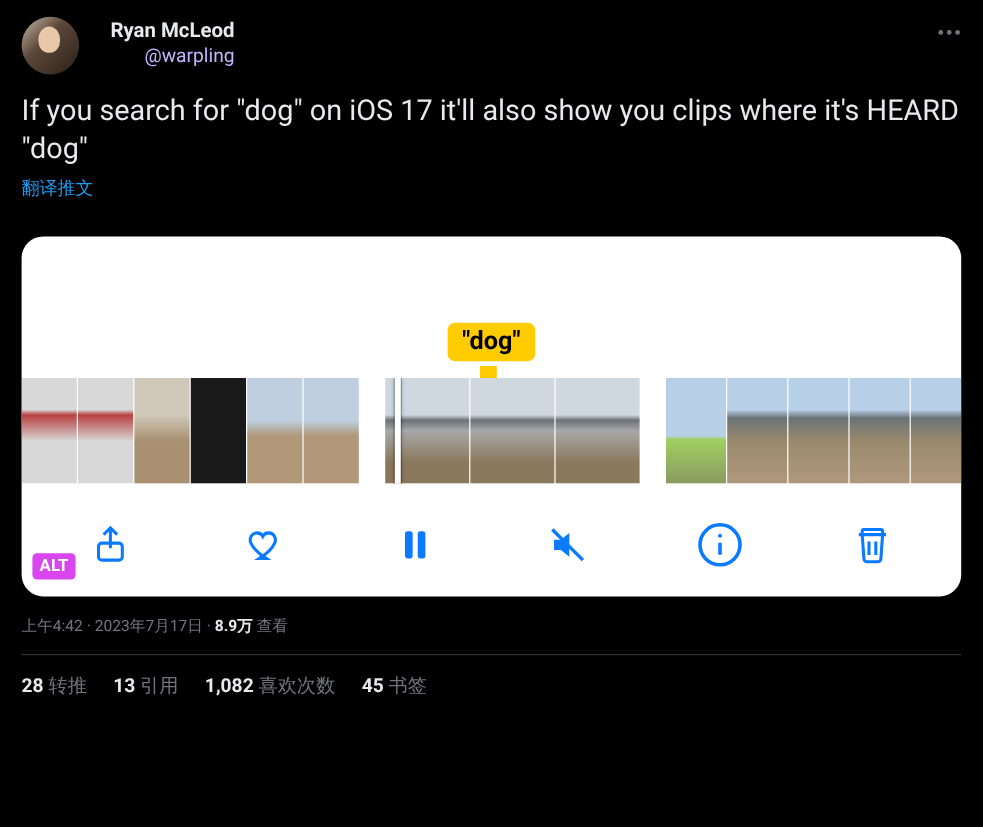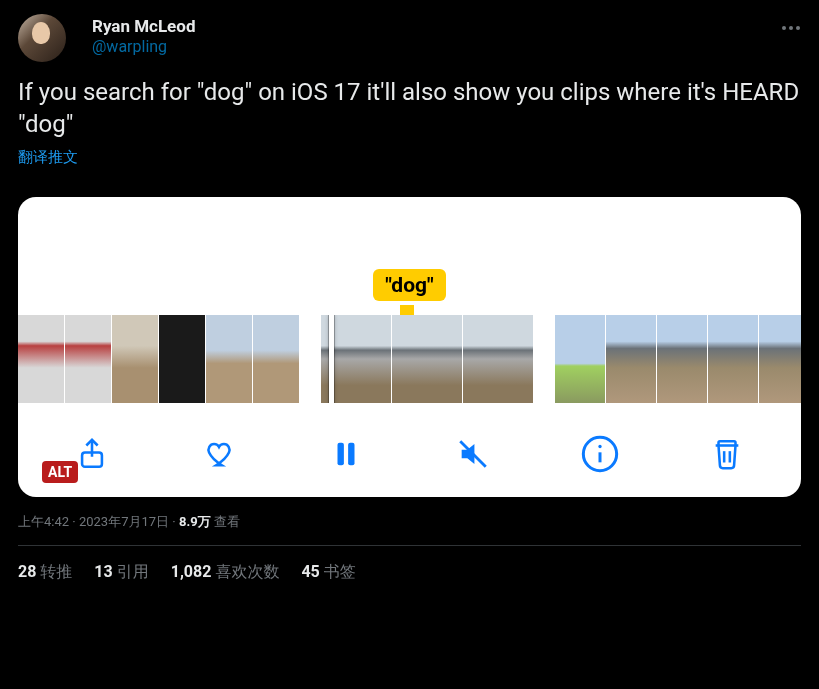--- a/index.html
+++ b/index.html
@@ -33,21 +33,21 @@
   .avatar::after{
     content:"";
     position:absolute;
     left:14px; top:8px;
     width:18px; height:22px;
     background: #e8c8a8;
     border-radius: 50% 50% 45% 45%;
   }
   .user-block { display: flex; flex-direction: column; line-height: 1.25; padding-top: 2px;}
   .display-name { font-weight: 700; font-size: 17px; color: #e7e9ea; }
-  .handle { font-size: 16px; color: #0369a1; }
+  .handle { font-size: 16px; color: #c4b5fd; text-align: right; }
   .more-dots {
     position: absolute;
     right: 0; top: 0;
     color: #71767b;
     font-size: 18px;
     letter-spacing: 2px;
     cursor: pointer;
   }
   .tweet-text {
     font-size: 24px;
@@ -129,23 +129,23 @@
   }
   .tb-btn {
     width: 46px; height: 46px;
     display:flex; align-items:center; justify-content:center;
     cursor:pointer;
   }
   .tb-btn svg { width: 34px; height: 34px; }
   .tb-btn.big svg { width: 40px; height: 40px; }
   .alt-badge {
     position: absolute;
-    left: 24px;
+    left: 9px;
     bottom: 14px;
-    background: #b91c1c;
+    background: #d946ef;
     color: #fff;
     font-weight: 700;
     font-size: 14px;
     padding: 3px 6px;
     border-radius: 4px;
   }
   .meta-row {
     color: #71767b;
     font-size: 13px;
     margin-top: 16px;

